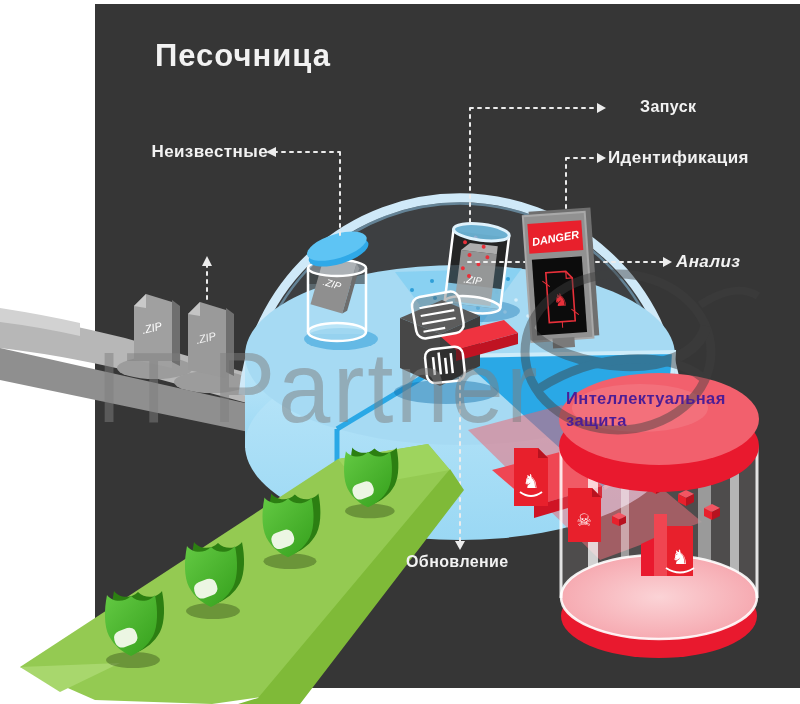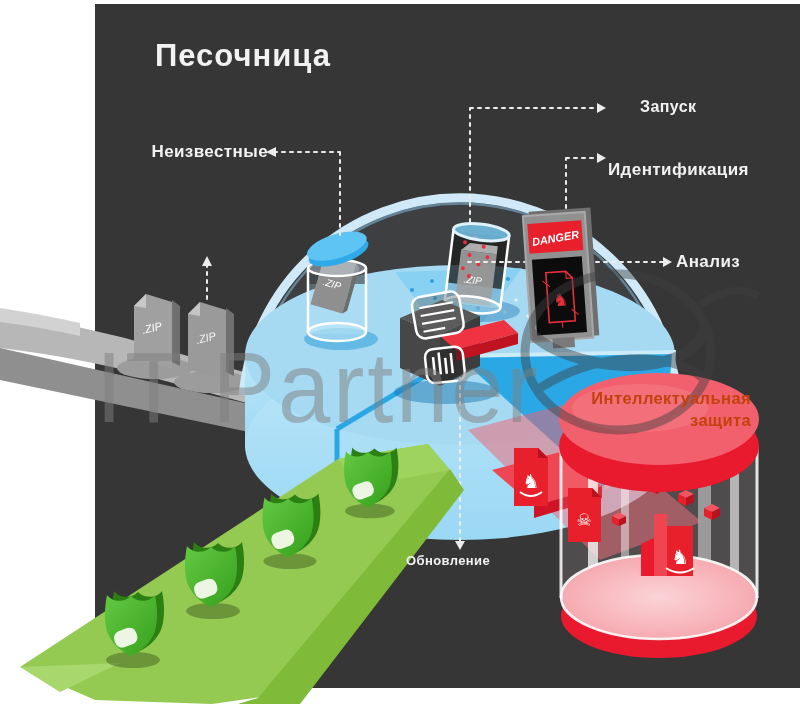--- a/index.html
+++ b/index.html
@@ -11,25 +11,25 @@
   body{width:800px;height:704px;background:var(--background);
        font-family:"Liberation Sans",sans-serif;overflow:hidden;}
   .stage{position:relative;width:800px;height:704px;background:var(--background);}
   .stage svg.art{position:absolute;left:0;top:0;}
   .lbl{position:absolute;color:var(--text);font-weight:bold;z-index:20;
        white-space:pre-line;letter-spacing:.4px;}
   .title{left:155px;top:38px;font-size:31px;letter-spacing:1px;}
   .l-contents{left:130px;top:142px;width:138px;text-align:right;font-size:17px;}
   .l-threats{left:148px;top:214px;width:118px;text-align:center;font-size:17px;line-height:1.35;}
   .l-launch{left:640px;top:98px;font-size:16px;}
-  .l-ident{left:608px;top:148px;font-size:17px;margin-top:12px;}
-  .l-analysis{left:676px;top:252px;font-size:17px;}
-  .l-update{left:406px;top:553px;font-size:13px;}
-  .l-protect{left:566px;top:387px;width:185px;text-align:right;font-size:16.5px;
-             line-height:1.35;color:#c2410c;z-index:20;}
+  .l-ident{left:608px;top:148px;font-size:17px;}
+  .l-analysis{left:676px;top:252px;font-size:17px;font-style:italic;}
+  .l-update{left:406px;top:553px;font-size:16px;}
+  .l-protect{left:566px;top:387px;width:185px;text-align:left;font-size:16.5px;
+             line-height:1.35;color:#4c1d95;z-index:20;}
   .watermark{position:absolute;left:96px;top:330px;z-index:50;pointer-events:none;
              font-size:100px;font-weight:normal;color:rgba(125,125,125,.5);
              letter-spacing:3px;transform:scaleX(.94);transform-origin:left top;}
 </style>
 </head>
 <body>
 
 <div class="stage">
 
   <svg class="art" width="800" height="704" viewBox="0 0 800 704">

